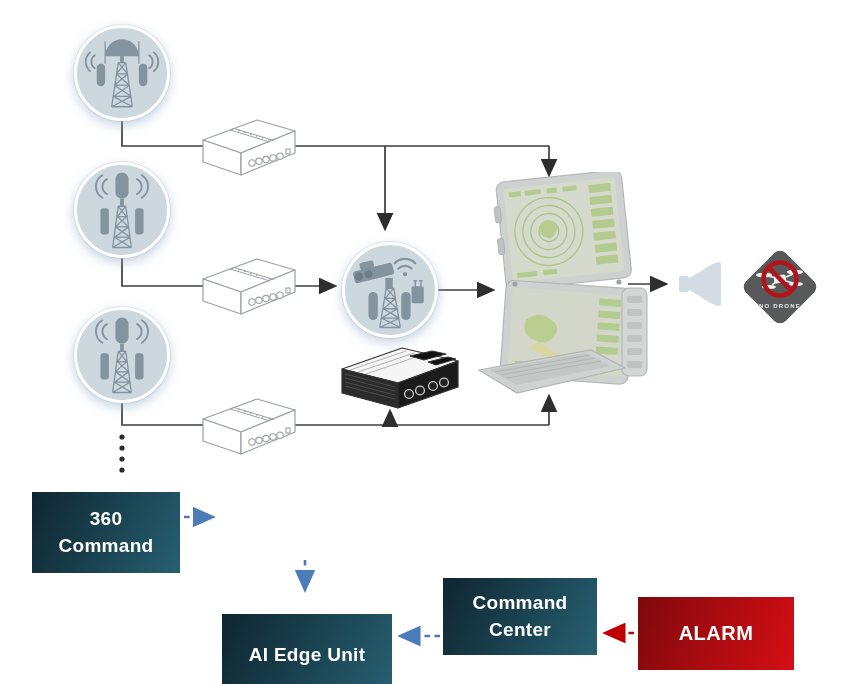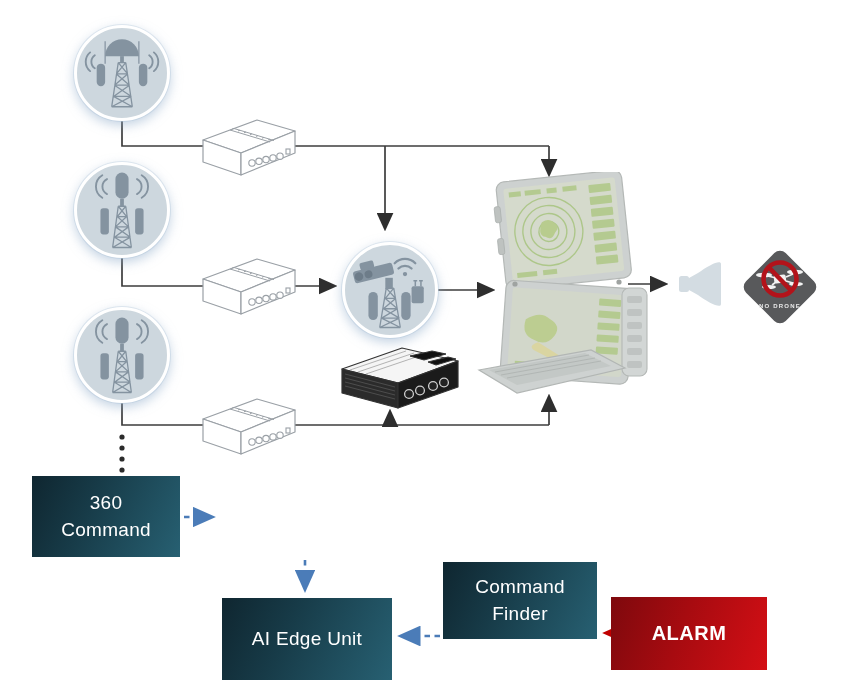--- a/index.html
+++ b/index.html
@@ -8,21 +8,21 @@
   .abs{position:absolute;}
   svg{display:block;}
   
   .node{position:absolute;width:96px;height:96px;border-radius:50%;
         background:#cdd7de;border:3px solid #ffffff;box-sizing:border-box;
         box-shadow:0 4px 12px rgba(140,170,200,.55),0 0 0 1px rgba(205,220,232,.5);}
   .node svg{width:100%;height:100%;}
   
   .tbox{position:absolute;display:flex;flex-direction:column;justify-content:center;align-items:center;
         background:linear-gradient(115deg,#0f2630 0%,#173b48 38%,#276072 100%);
-        color:#fff;font-weight:normal;font-size:19px;line-height:1.42;letter-spacing:.3px;text-align:center;}
+        color:#fff;font-weight:bold;font-size:19px;line-height:1.42;letter-spacing:.3px;text-align:center;margin-top:16px;}
   .alarmbox{position:absolute;display:flex;justify-content:center;align-items:center;
         background:linear-gradient(110deg,#7e090d 0%,#a70b10 45%,#d40f15 100%);
         color:#fff;font-weight:bold;font-size:20px;letter-spacing:.5px;}
 </style>
 </head>
 <body>
 
 <div class="canvas">
 
   <svg class="abs" style="left:0;top:0" width="844" height="684" viewBox="0 0 844 684">
@@ -335,20 +335,20 @@
     <span>Command</span>
   </div>
 
 
   <div class="tbox" style="left:222px;top:598px;width:170px;height:82px">
     <span>AI Edge Unit</span>
   </div>
 
   <div class="tbox" style="left:443px;top:562px;width:154px;height:77px">
     <span>Command</span>
-    <span>Finder</span>
-  </div>
-
-  <div class="alarmbox" style="left:611px;top:597px;width:156px;height:73px">
+    <span>Center</span>
+  </div>
+
+  <div class="alarmbox" style="left:638px;top:597px;width:156px;height:73px">
     <span>ALARM</span>
   </div>
 
 </div>
 
 </body></html>

